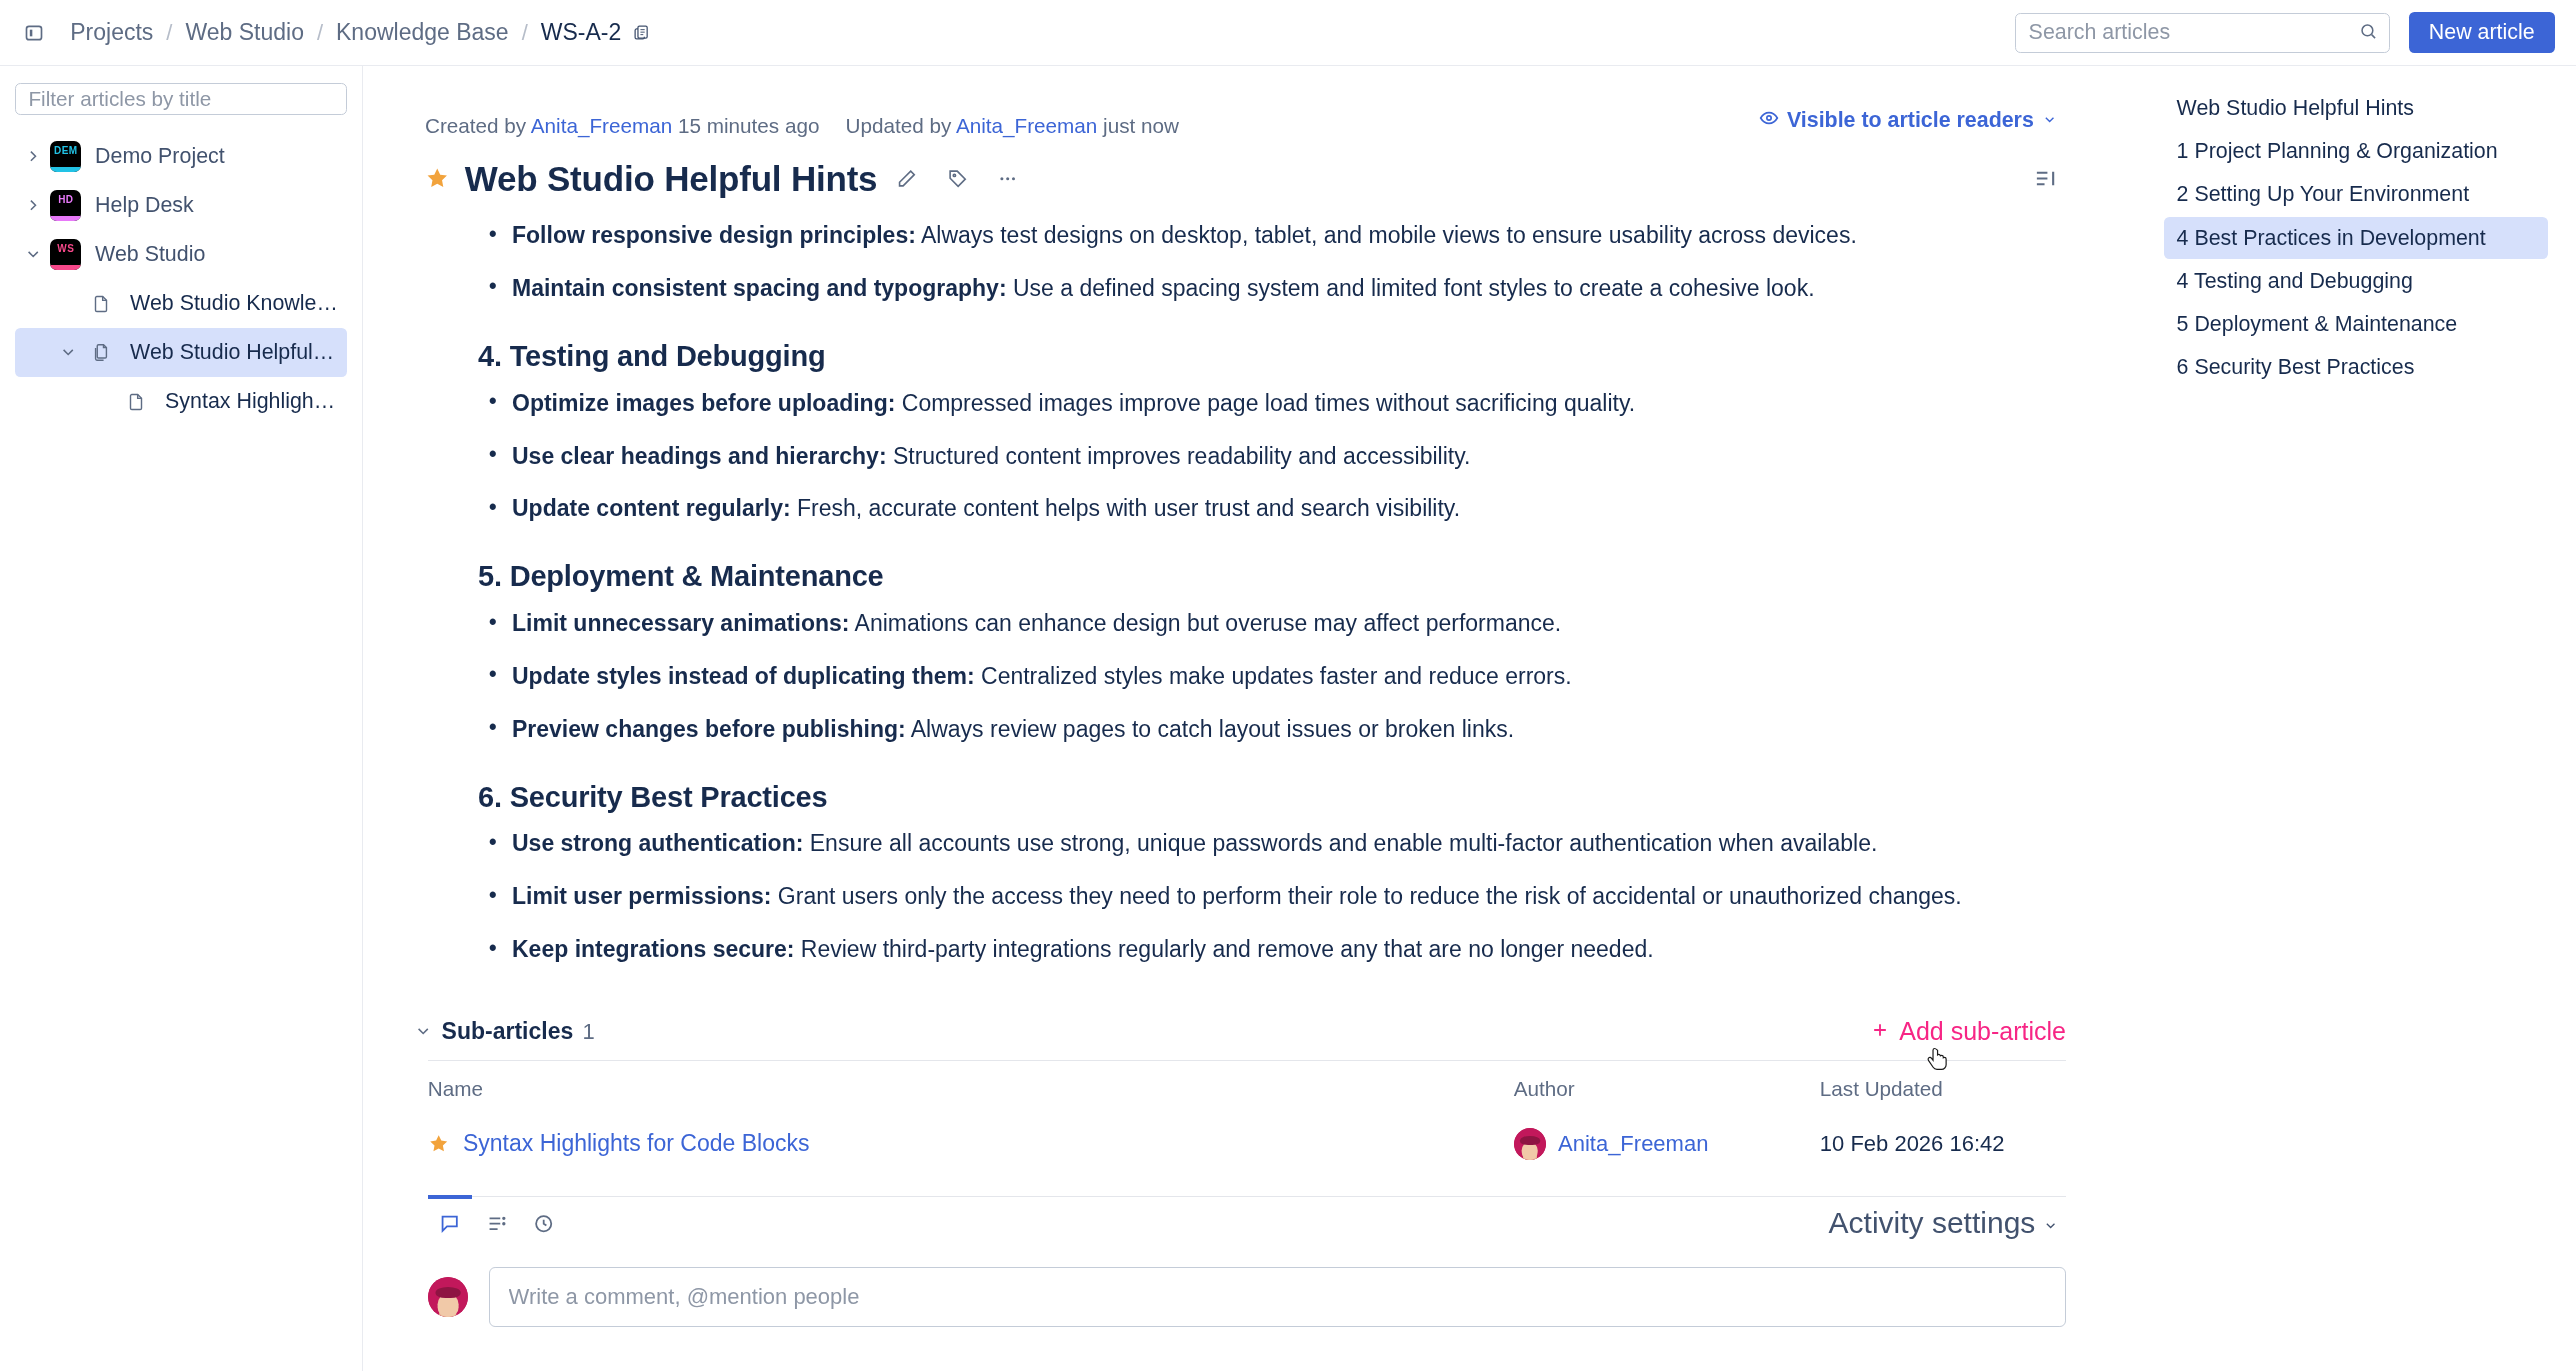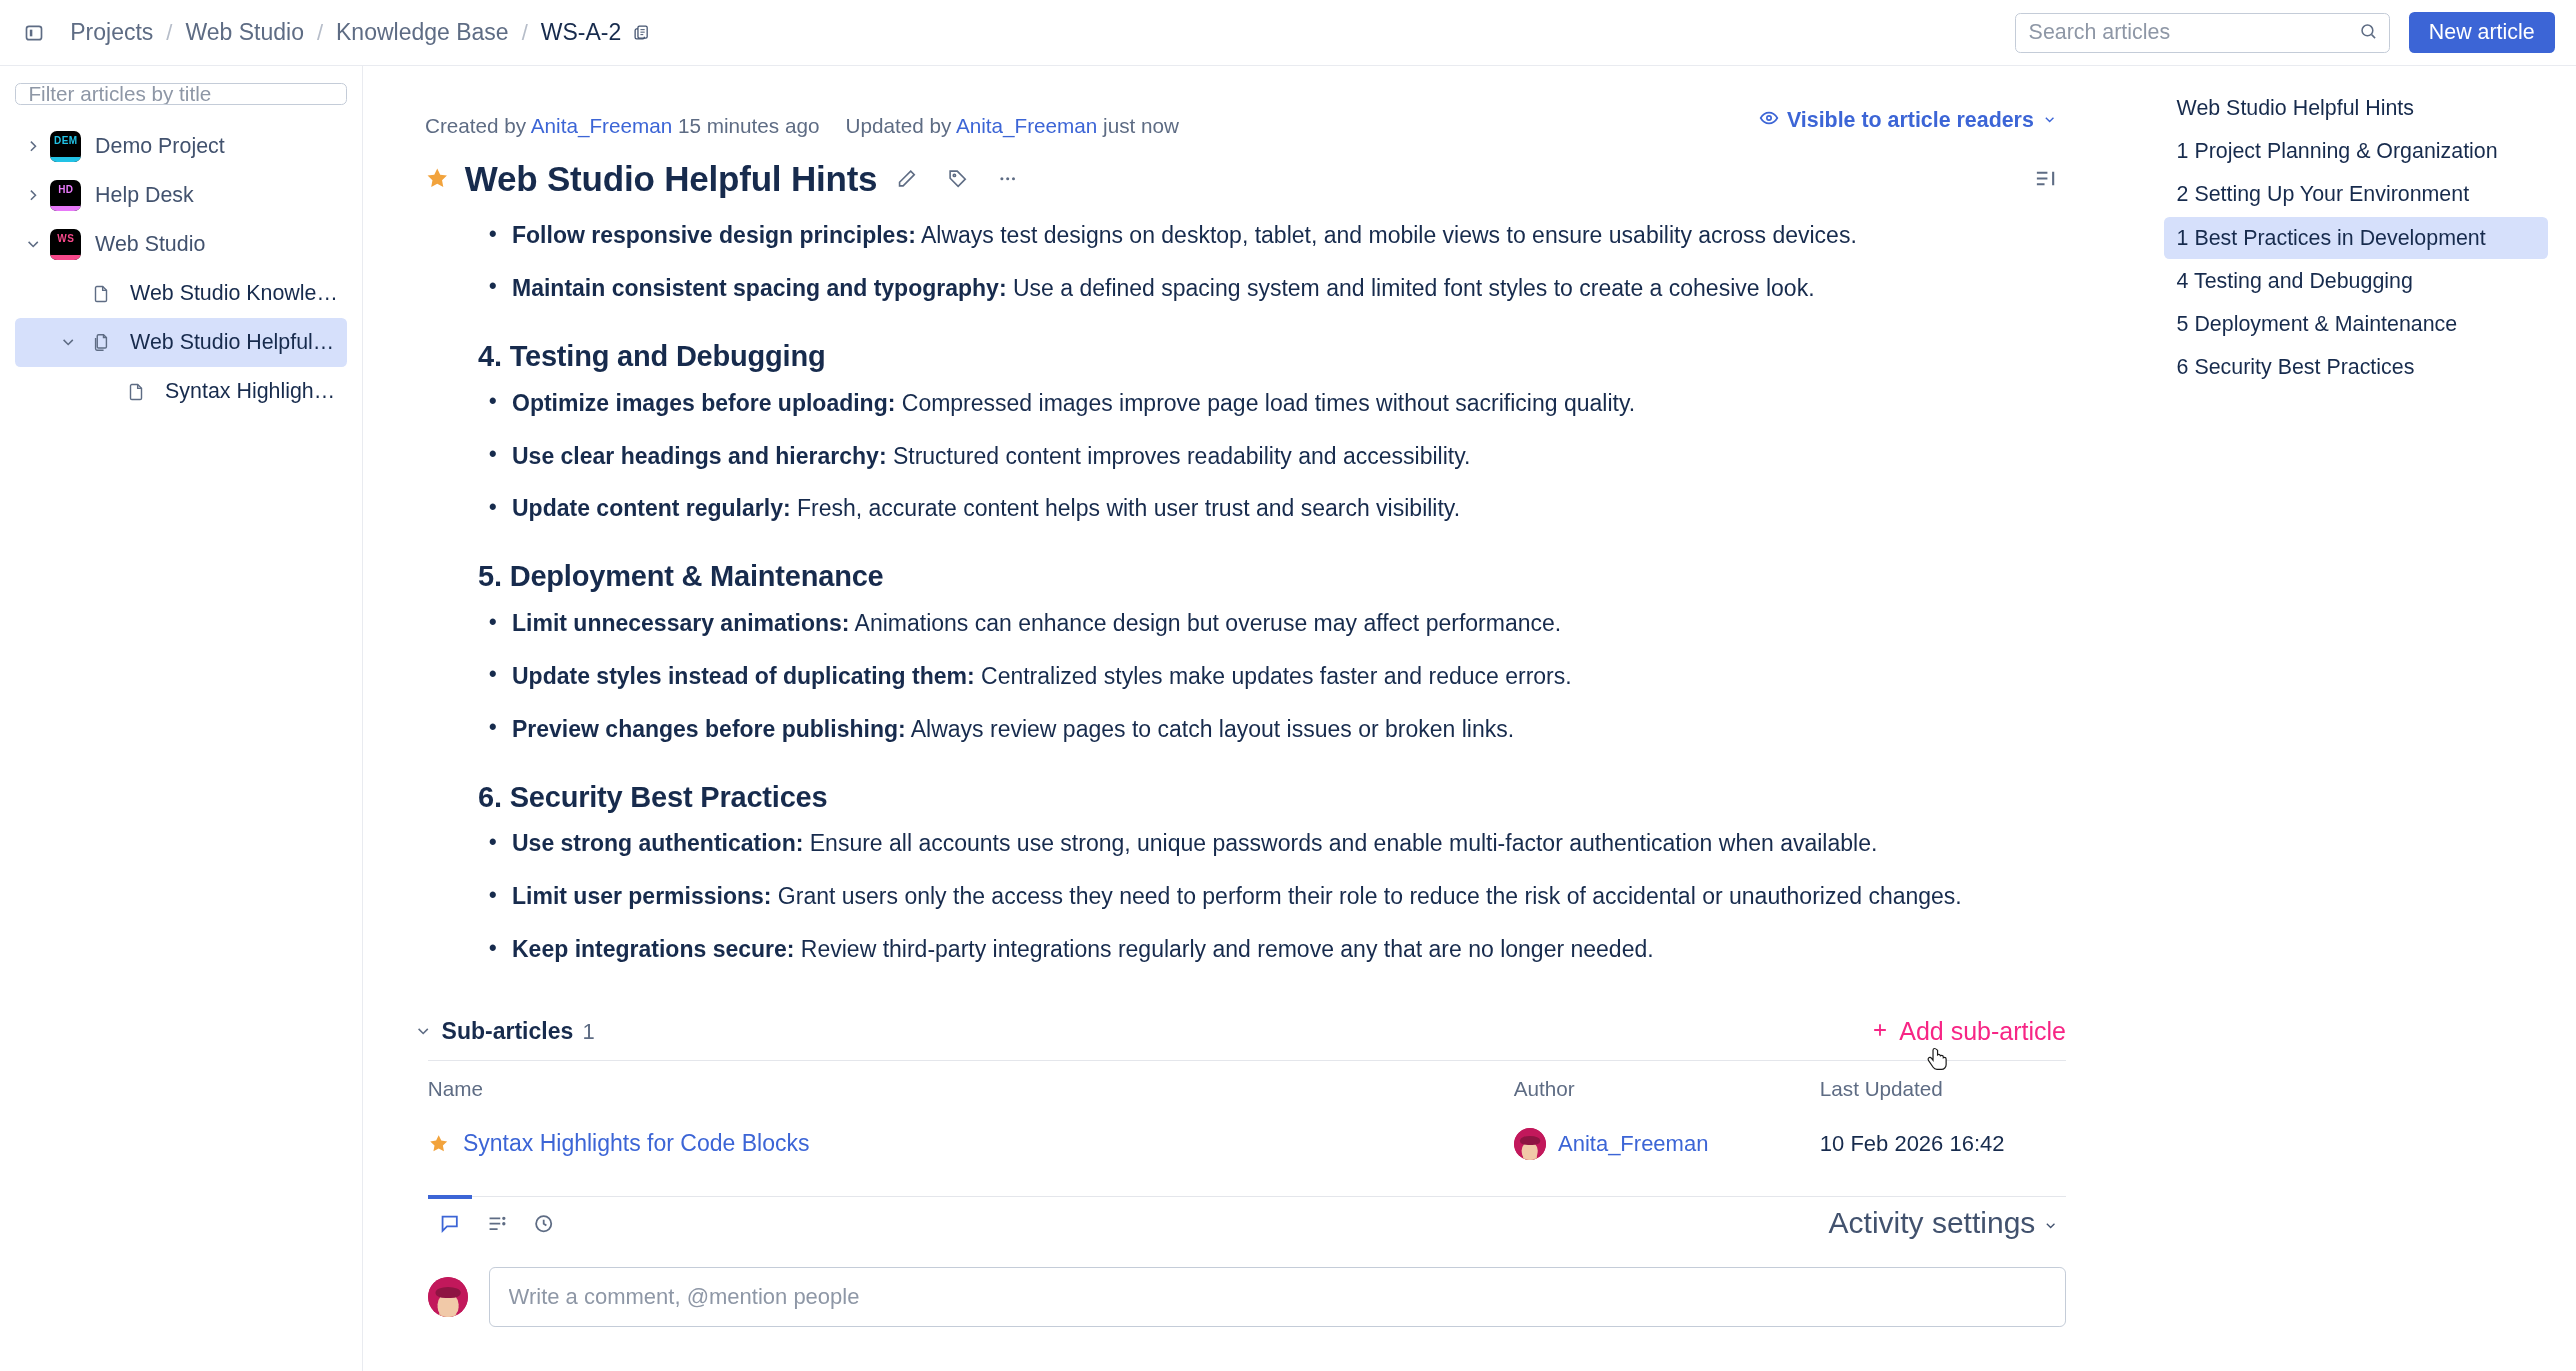--- a/index.html
+++ b/index.html
@@ -55,21 +55,21 @@
 
   
   .body { flex: 1; display: flex; min-height: 0; }
 
   
   .sidebar {
     width: 363px; flex: 0 0 363px; border-right: 0.8px solid #e9ebf0;
     padding: 17px 15.3px 0 15.3px; background: #fff; overflow: hidden;
   }
   .filter-input {
-    width: 100%; height: 22px; border: 0.8px solid #c4ccd8; border-radius: 5.4px;
+    width: 100%; height: 32px; border: 0.8px solid #c4ccd8; border-radius: 5.4px;
     padding: 0 12.2px; font-size: 20.7px; outline: none; color: #172b4d;
     font-family: "Liberation Sans", sans-serif;
   }
   .filter-input::placeholder { color: #8e97a6; }
   .tree { margin-top: 17px; }
   .tree-row {
     display: flex; align-items: center; height: 49px; border-radius: 5.4px;
     cursor: pointer; padding-right: 7.7px;
   }
   .tree-row.selected { background: #d6e0fb; }
@@ -516,21 +516,21 @@
         </div>
       </div>
 
     </div>
 
     <div class="tocpanel">
       <div id="toclist">
           <div class="toc-item">Web Studio Helpful Hints</div>
           <div class="toc-item">1 Project Planning &amp; Organization</div>
           <div class="toc-item">2 Setting Up Your Environment</div>
-          <div class="toc-item active">1 Best Practices in Development</div>
+          <div class="toc-item active">4 Best Practices in Development</div>
           <div class="toc-item">4 Testing and Debugging</div>
           <div class="toc-item">5 Deployment &amp; Maintenance</div>
           <div class="toc-item">6 Security Best Practices</div>
         </div>
     </div>
 
   </div>
 </div>
 
 

